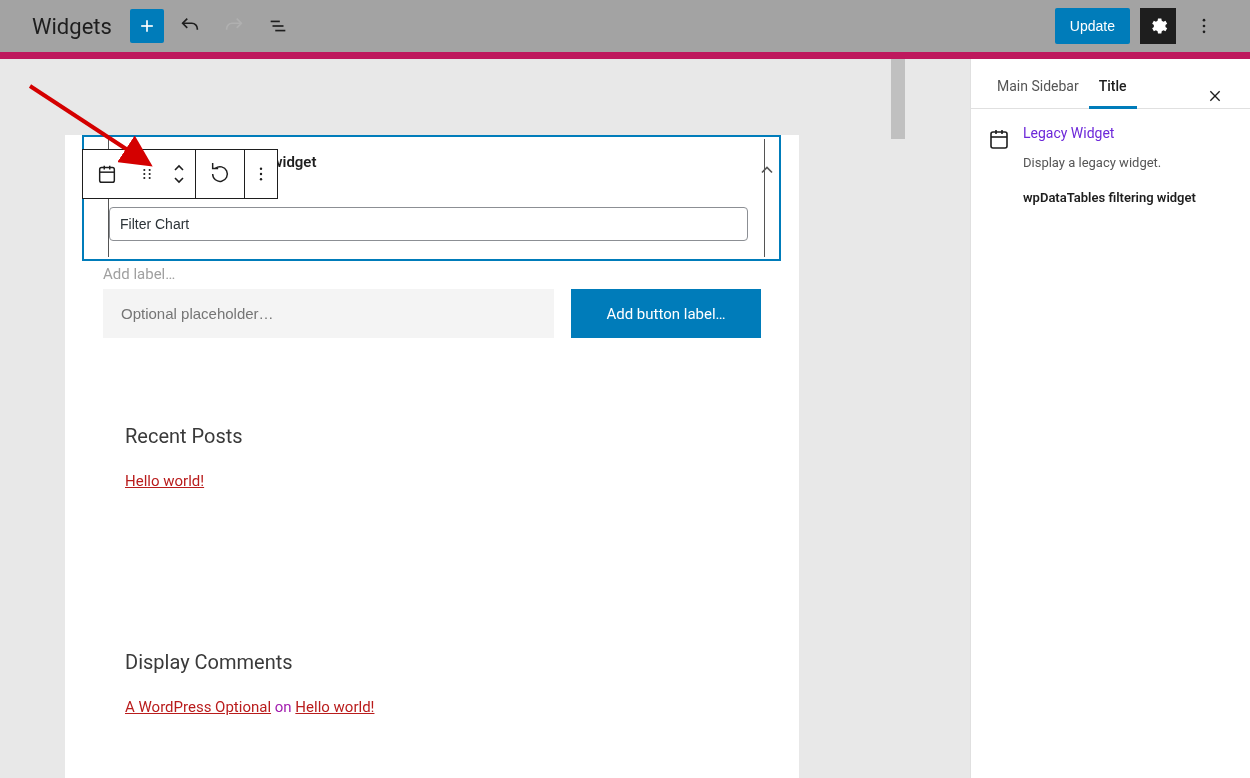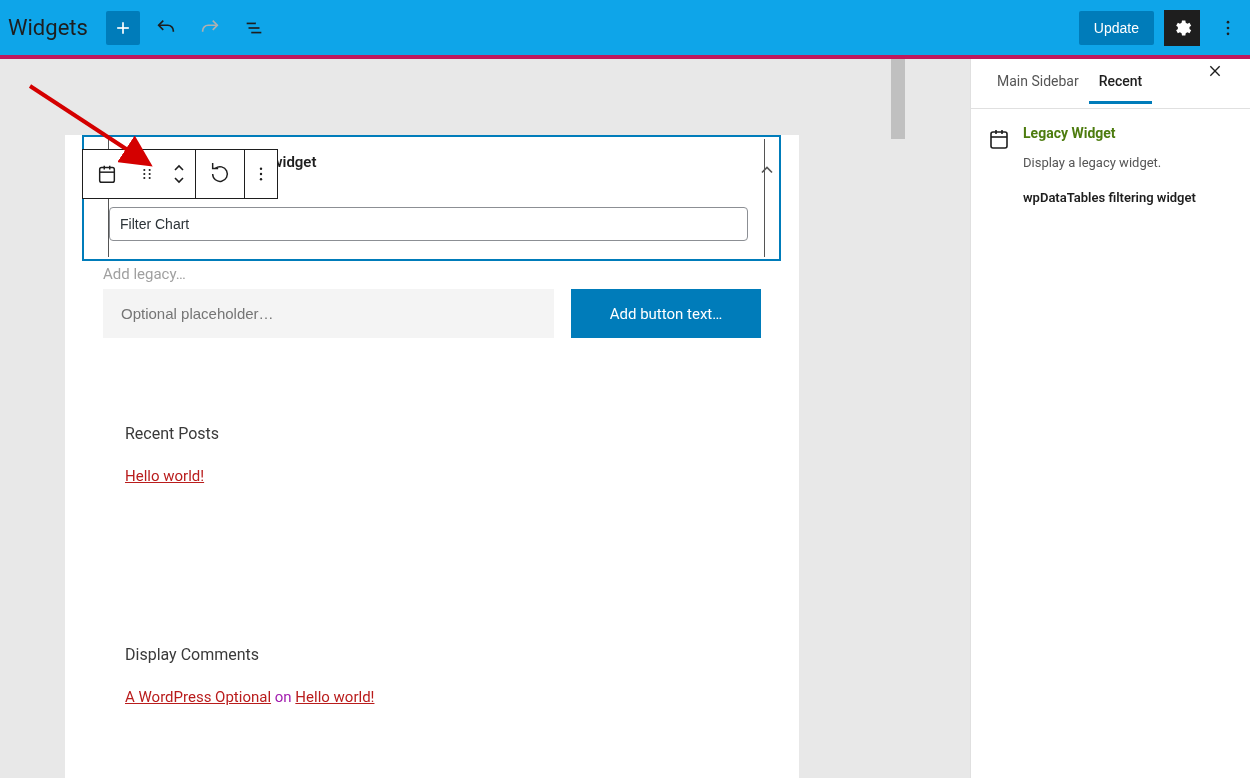--- a/index.html
+++ b/index.html
@@ -7,42 +7,42 @@
     font-family: -apple-system, BlinkMacSystemFont, "Segoe UI", Roboto, sans-serif;
     background: #e8e8e8;
     width: 1250px;
     height: 778px;
     overflow: hidden;
     position: relative;
   }
 
   
   .topbar {
-    background: #0ea5e9;
+    background: #a3a3a3;
     height: 59px;
     display: flex;
     align-items: center;
-    padding: 0 4px;
-    border-bottom: 4px solid #be185d;
+    padding: 0 28px;
+    border-bottom: 7px solid #be185d;
     position: relative;
     z-index: 10;
   }
   .topbar-left { display: flex; align-items: center; gap: 8px; }
   .page-title { font-size: 22px; font-weight: 400; color: #1e1e1e; margin-right: 10px; margin-left: 4px; }
   .btn-add {
     width: 34px; height: 34px; background: #007cba; color: #fff;
     display: flex; align-items: center; justify-content: center;
     border-radius: 2px; cursor: pointer;
   }
   .icon-btn {
     width: 36px; height: 36px; display: flex; align-items: center; justify-content: center;
     cursor: pointer; color: #1e1e1e;
   }
   .icon-btn.disabled { color: #b0b0b0; cursor: default; }
-  .topbar-right { margin-left: auto; display: flex; align-items: center; gap: 10px; }
+  .topbar-right { margin-left: auto; display: flex; gap: 10px; }
   .btn-update {
     background: #007cba; color: #fff; border: none; padding: 9px 15px;
     font-size: 14px; border-radius: 2px; cursor: pointer;
   }
   .btn-settings {
     width: 36px; height: 36px; background: #1e1e1e; color: #fff;
     display: flex; align-items: center; justify-content: center; cursor: pointer;
   }
 
   
@@ -122,45 +122,45 @@
     flex: 1; padding: 16px 18px; font-size: 15px; color: #8a8a8a;
     border: none; background: #f4f4f4;
   }
   .add-btn-text {
     width: 190px; background: #007cba; color: #fff; display: flex;
     align-items: center; justify-content: center; font-size: 15px;
   }
 
   
   .content-block { padding: 0 60px; }
-  .section-h { margin-top: 86px; font-size: 16px; font-weight: 400; color: #3a3a3a; }
+  .section-h { margin-top: 86px; font-size: 20px; font-weight: 400; color: #3a3a3a; }
   .section-h.comments { margin-top: 160px; }
   .link-line { margin-top: 24px; font-size: 15px; }
   .link-line a { color: #b91c1c; text-decoration: underline; }
   .link-line span { color: #a21caf; }
 
   
   .sidebar {
     width: 280px; background: #fff; border-left: 1px solid #e0e0e0;
     position: relative;
   }
   .sidebar-tabs {
-    display: flex; align-items: flex-start; height: 50px; border-bottom: 1px solid #e0e0e0;
+    display: flex; align-items: flex-end; height: 50px; border-bottom: 1px solid #e0e0e0;
     padding: 0 23px 0 16px;
   }
   .tab { font-size: 14px; color: #555; padding: 14px 10px; cursor: pointer; position: relative; }
   .tab.active { color: #1e1e1e; font-weight: 500; }
   .tab.active::after {
     content: ""; position: absolute; left: 0; right: 0; bottom: -1px; height: 3px; background: #007cba;
   }
   .tab-close { margin-left: auto; cursor: pointer; color: #1e1e1e; font-size: 18px; padding: 4px; }
   .sidebar-body { padding: 16px; }
   .sb-row { display: flex; gap: 12px; align-items: flex-start; }
   .sb-icon { width: 24px; height: 24px; color: #1e1e1e; flex-shrink: 0; margin-top: 2px; }
-  .sb-title { font-size: 14px; font-weight: 700; color: #4d7c0f; }
+  .sb-title { font-size: 14px; font-weight: 400; color: #6d28d9; }
   .sb-desc { font-size: 13px; color: #555; margin-top: 14px; }
   .sb-widget-name { font-size: 13px; font-weight: 600; color: #1e1e1e; margin-top: 20px; }
 
   
   .arrow-annot {
     position: absolute; top: 80px; left: 24px; z-index: 20; pointer-events: none;
   }
 
   svg { display: block; }
 </style>
@@ -272,24 +272,24 @@
 
       <div class="selected-block" style="margin-left:17px; margin-right:18px;">
         <div class="legacy-inner">
           <div class="legacy-title">wpDataTables filtering widget</div>
           <div class="legacy-label">Title:</div>
           <input class="legacy-input" value="Filter Chart" style="">
         </div>
       </div>
 
       <div class="search-block">
-        <div class="add-label">Add legacy…</div>
+        <div class="add-label">Add label…</div>
         <div class="search-row">
           <input class="opt-input" placeholder="Optional placeholder…" style="">
-          <div class="add-btn-text">Add button text…</div>
+          <div class="add-btn-text">Add button label…</div>
         </div>
       </div>
 
       <div class="content-block">
         <div class="section-h">Recent Posts</div>
         <div class="link-line">
           <a href="#">Hello world!</a>
         </div>
 
         <div class="section-h comments">Display Comments</div>
@@ -299,21 +299,21 @@
       </div>
 
     </div>
     <div class="scrollbar-fake"></div>
     </div>
   </div>
 
   <div class="sidebar">
     <div class="sidebar-tabs">
       <div class="tab">Main Sidebar</div>
-      <div class="tab active">Recent</div>
+      <div class="tab active">Title</div>
       <div class="tab-close">
         <svg width="16" height="16" viewBox="0 0 24 24" fill="none" stroke="#1e1e1e" stroke-width="2">
             <line x1="5" y1="5" x2="19" y2="19"></line>
             <line x1="19" y1="5" x2="5" y2="19"></line>
           </svg>
       </div>
     </div>
     <div class="sidebar-body">
       <div class="sb-row">
         <div class="sb-icon">

